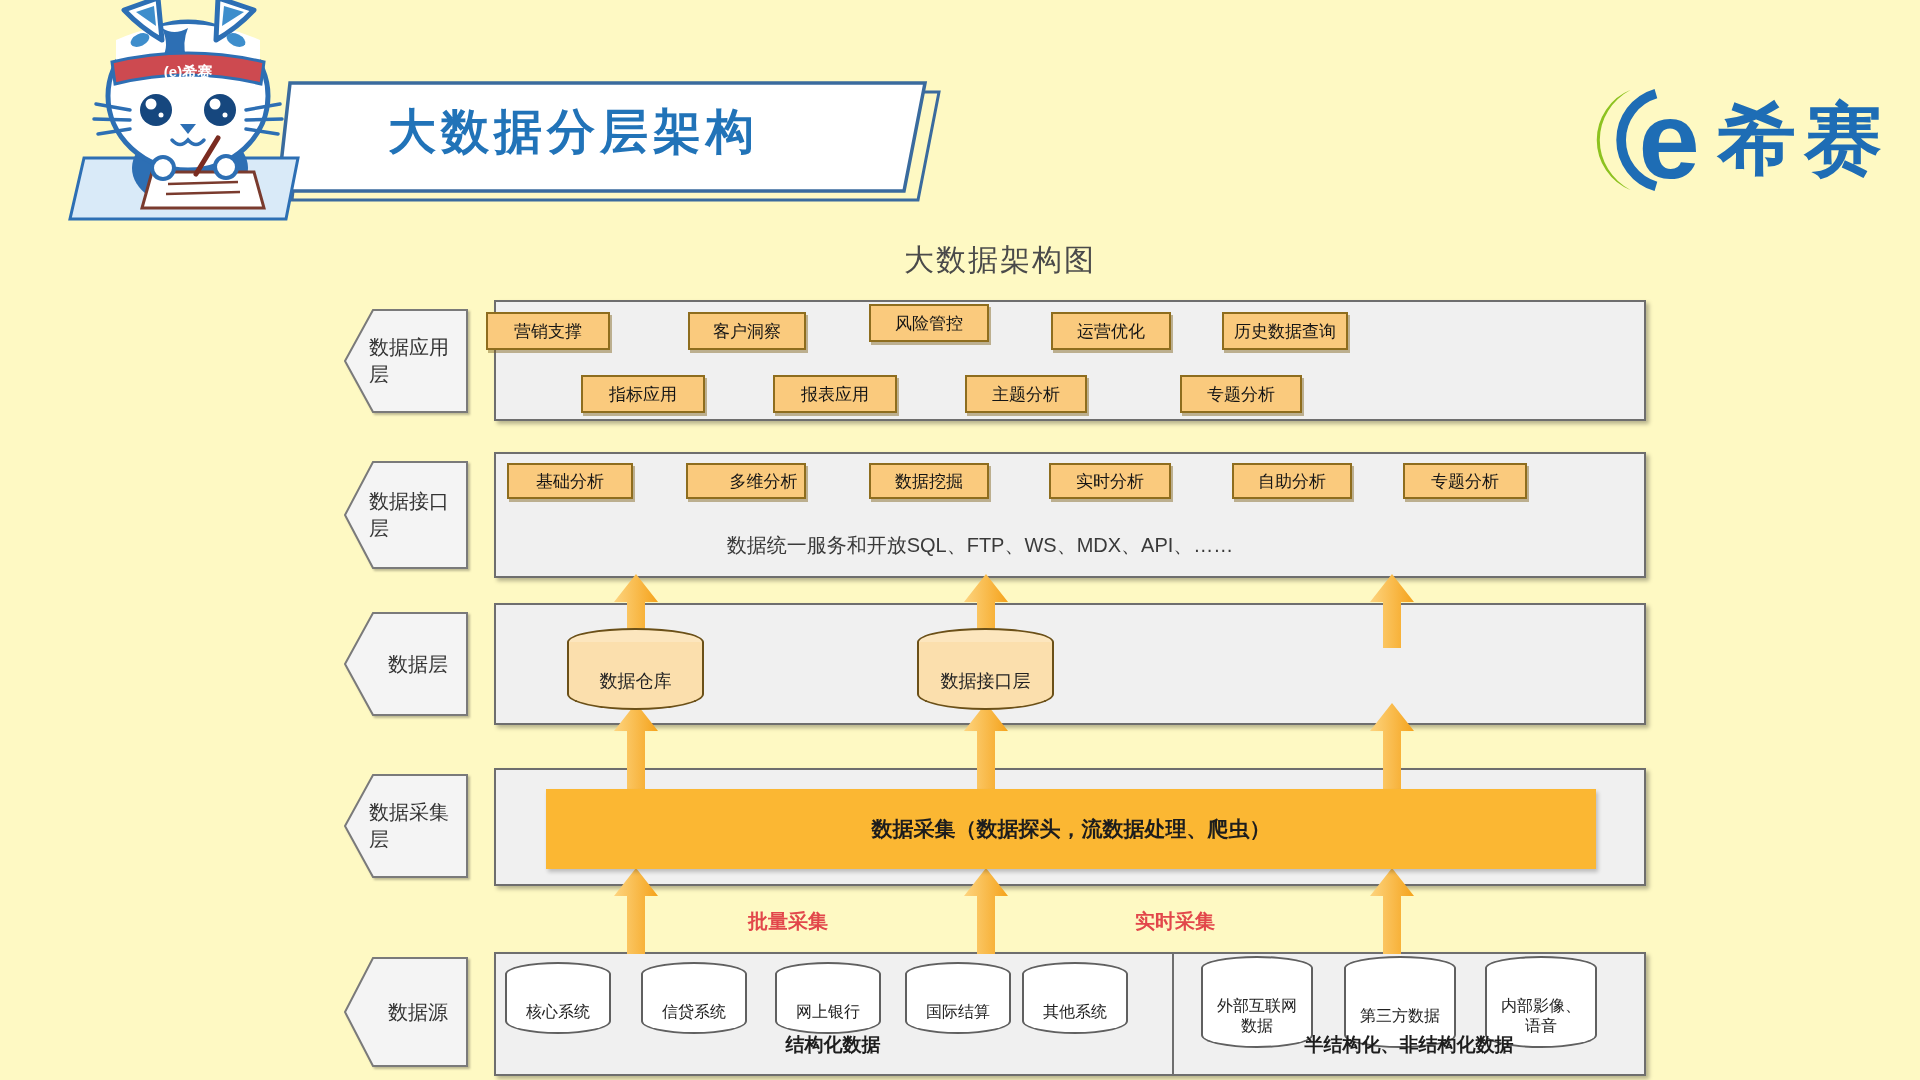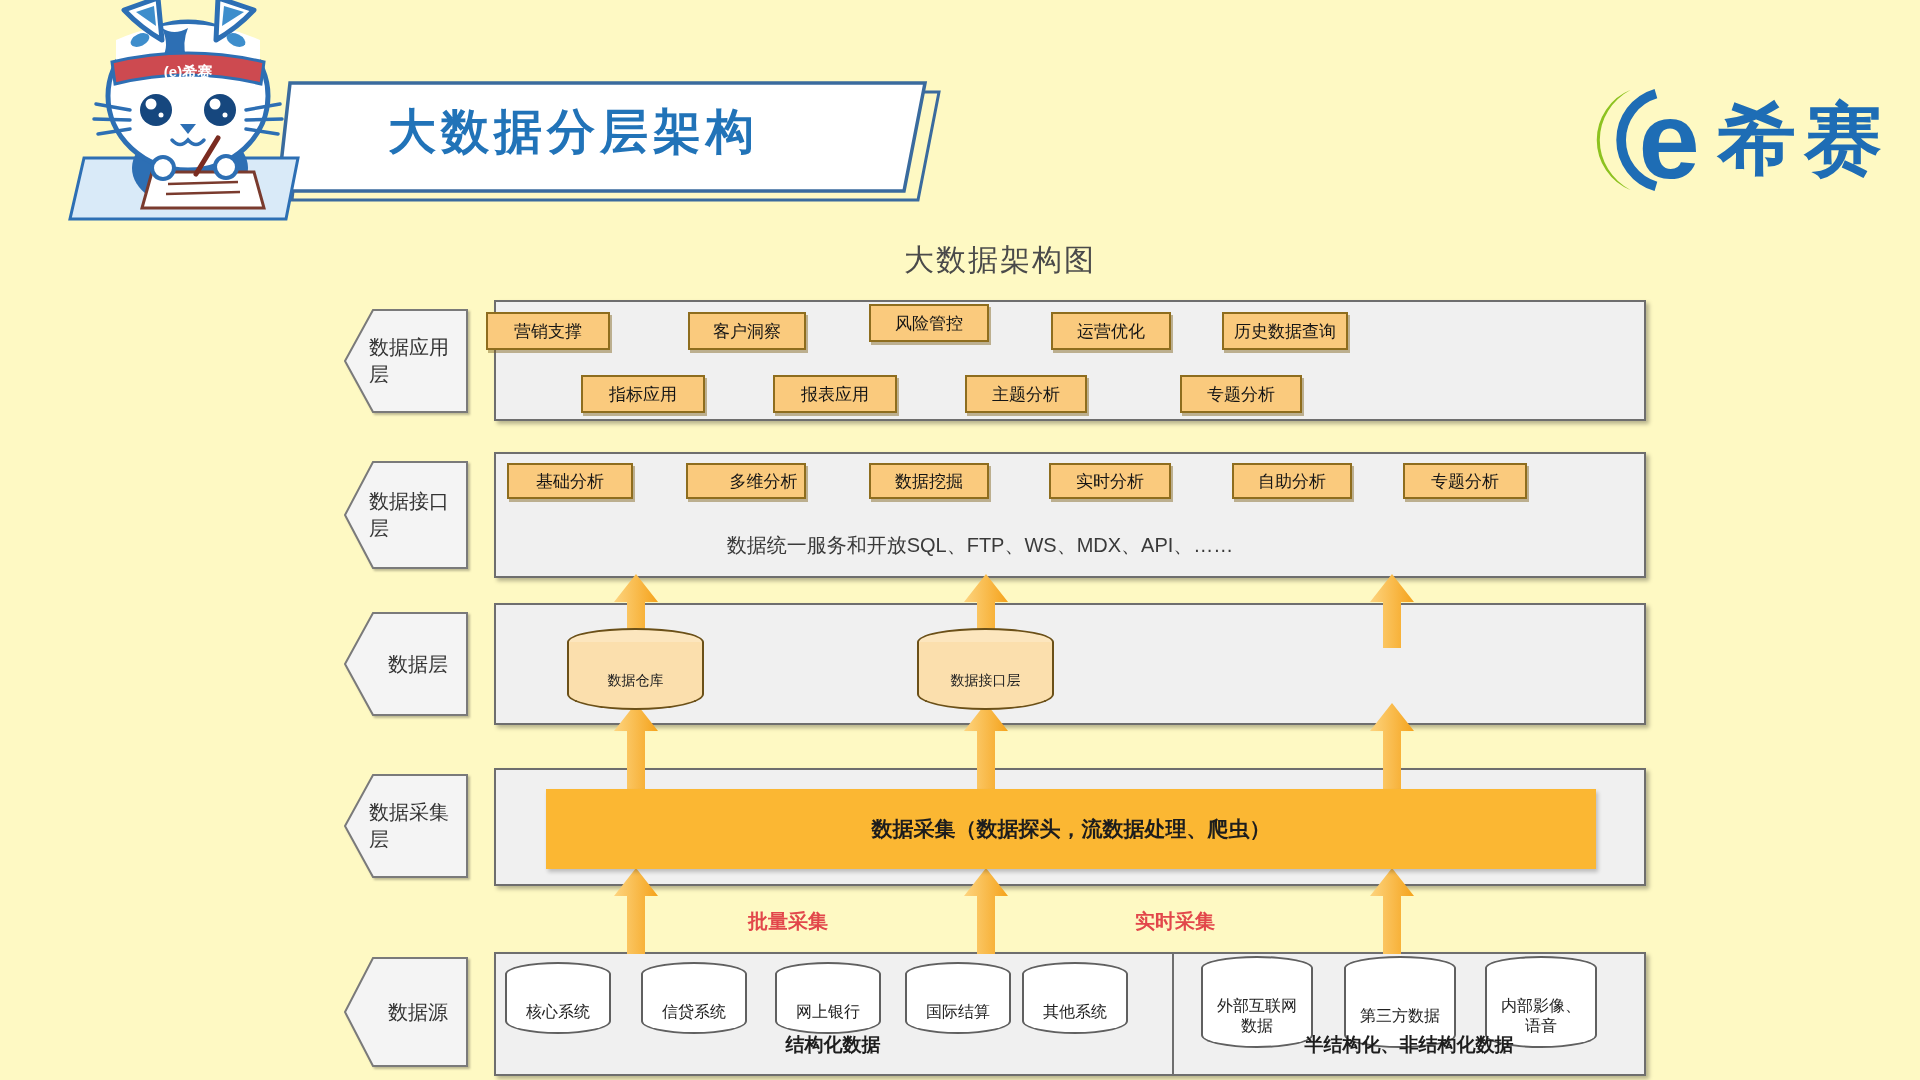--- a/index.html
+++ b/index.html
@@ -32,21 +32,21 @@
 
   
   .cyl{position:absolute;z-index:2;}
   .cyl .cap{position:absolute;left:0;right:0;top:0;border-radius:50%;}
   .cyl .body{position:absolute;left:0;right:0;}
   .cyl .lbl{position:absolute;left:0;right:0;display:flex;align-items:center;justify-content:center;
     text-align:center;color:#222;z-index:2;}
   .cyl-orange .cap{height:28px;background:#FCE6BE;border:2px solid #6B5018;}
   .cyl-orange .body{top:14px;bottom:0;background:#FBDFAD;border:2px solid #6B5018;border-top:none;
     border-radius:0 0 50% 50% / 0 0 16px 16px;}
-  .cyl-orange .lbl{top:24px;bottom:0;font-size:14px;text-align:right;}
+  .cyl-orange .lbl{top:24px;bottom:0;font-size:18px;text-align:right;}
   .cyl-white .cap{height:24px;background:#ffffff;border:2px solid #606060;}
   .cyl-white .body{top:12px;bottom:0;background:#ffffff;border:2px solid #606060;border-top:none;
     border-radius:0 0 50% 50% / 0 0 13px 13px;}
   .cyl-white .lbl{top:28px;bottom:0;font-size:16px;line-height:1.25;}
   .cyl-white .lbl span{display:inline-block;max-width:92px;}
 
   .collection-bar{position:absolute;left:546px;top:789px;width:1050px;height:80px;background:#FBB733;
     box-shadow:2px 3px 4px rgba(0,0,0,0.22);display:flex;align-items:center;justify-content:center;
     font-size:21px;font-weight:bold;color:#1d1d1d;z-index:2;}
   .flow-label{position:absolute;width:160px;text-align:center;top:908px;

